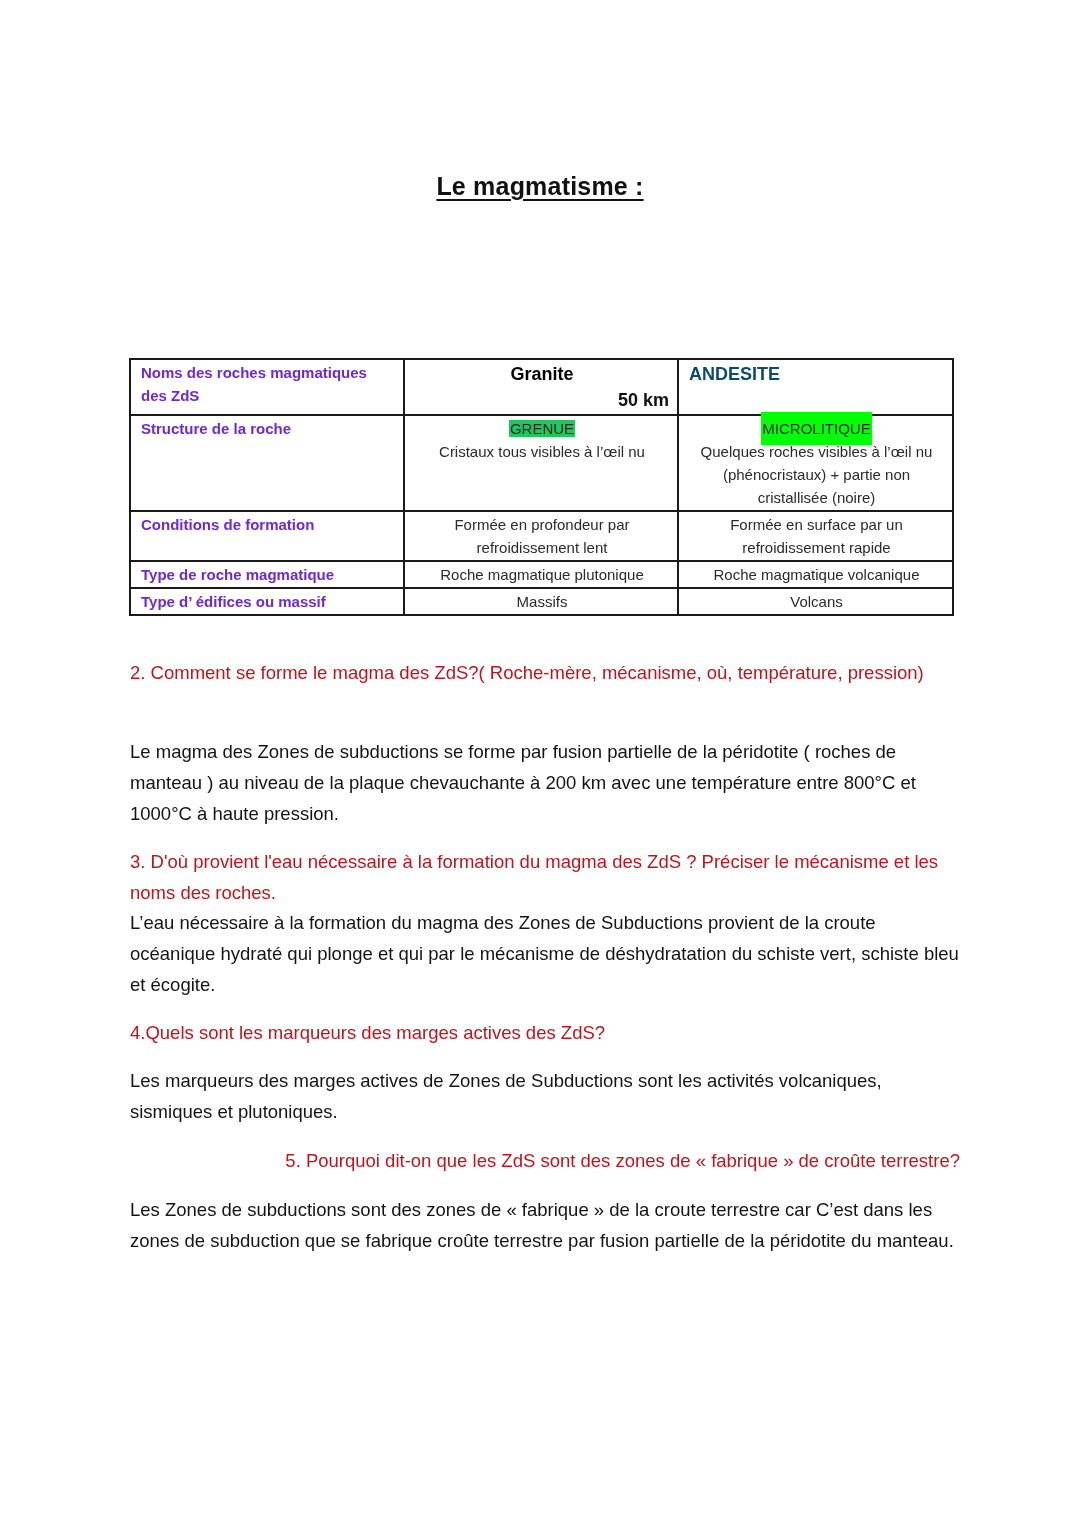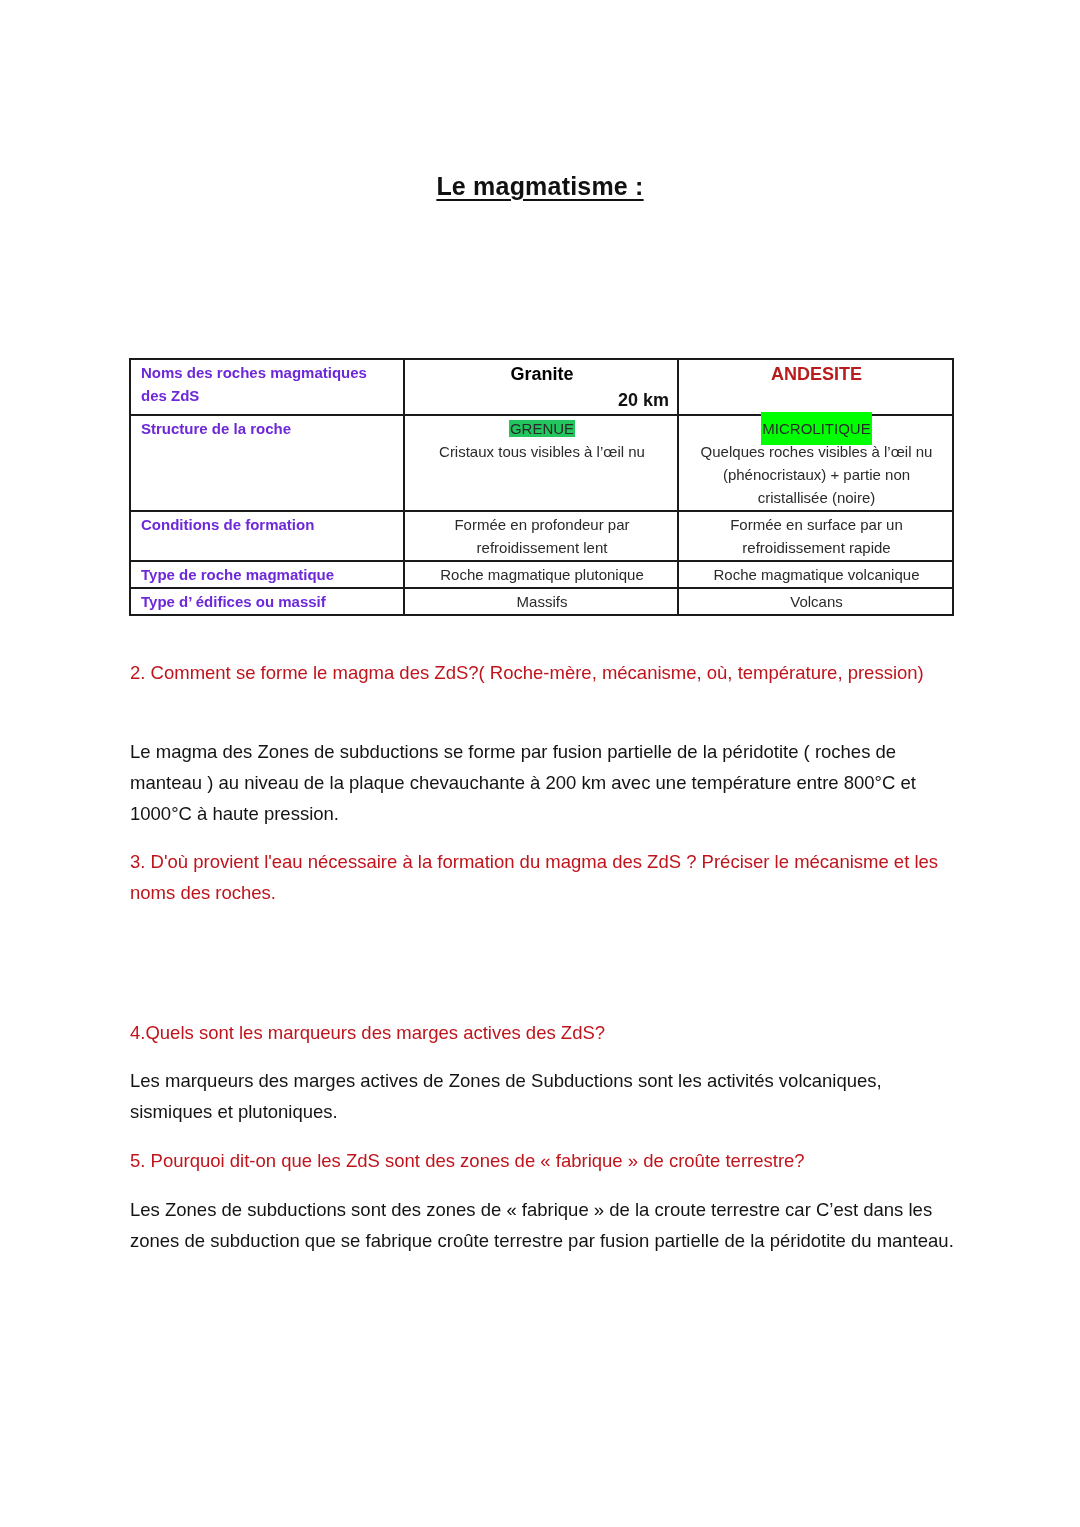--- a/index.html
+++ b/index.html
@@ -30,21 +30,21 @@
     table.rocks td {
       border: 2px solid #1a1a1a; vertical-align: top;
       padding: 1px 8px 1px 10px; font-size: 15px; line-height: 23px;
     }
     table.rocks col.c1 { width: 274px; }
     table.rocks col.c2 { width: 274px; }
     table.rocks col.c3 { width: 275px; }
     td.rowhead { font-weight: bold; font-size: 18px; line-height: 26px; color: #6d28d9; }
     td.cell { text-align: center; color: #2a2a2a; }
     .granite { color: #000000; font-weight: bold; font-size: 18px; line-height: 26px; text-align: center; }
-    .andesite { color: #b91c1c; font-weight: bold; font-size: 18px; line-height: 26px; text-align: center; }
+    .andesite { color: #0c4a6e; font-weight: bold; font-size: 18px; line-height: 26px; text-align: left; }
     .depth { font-weight: bold; font-size: 18px; text-align: right; line-height: 26px; }
     .hl-yellow { background: #22c55e; padding: 0 1px; }
     .hl-green { background: #00ff00; padding: 8px 1px; }
   </style>
 </head>
 <body>
 
 <div class="page">
 
   <div class="title">
@@ -56,21 +56,21 @@
     <colgroup>
         <col class="c1">
         <col class="c2">
         <col class="c3">
       </colgroup>
     <tbody>
         <tr style="height:55px;">
       <td class="rowhead">Noms des roches magmatiques des ZdS</td>
       <td>
         <div class="granite">Granite</div>
-        <div class="depth">20 km</div>
+        <div class="depth">50 km</div>
       </td>
       <td>
         <div class="andesite">ANDESITE</div>
       </td>
     </tr>
     <tr style="height:93px;">
       <td class="rowhead">Structure de la roche</td>
       <td class="cell">
         <div><span class="hl-yellow">GRENUE</span></div>
         <div>Cristaux tous visibles à l’œil nu</div>
@@ -95,20 +95,21 @@
       <td class="cell">Massifs</td>
       <td class="cell">Volcans</td>
     </tr>
   </tbody>
     </table>
 
   <div class="q" style="top:615px;">2. Comment se forme le magma des ZdS?( Roche-mère, mécanisme, où, température, pression)</div>
   <div class="a" style="top:694px;">Le magma des Zones de subductions se forme par fusion partielle de la péridotite ( roches de manteau ) au niveau de la plaque chevauchante à 200 km avec une température entre 800°C et 1000°C à haute pression.</div>
 
   <div class="q" style="top:804px;">3. D'où provient l'eau nécessaire à la formation du magma des ZdS ? Préciser le mécanisme et les noms des roches.</div>
+  <div class="a" style="top:865px;">L’eau nécessaire à la formation du magma des Zones de Subductions provient de la croute océanique hydraté qui plonge et qui par le mécanisme de déshydratation du schiste vert, schiste bleu et écogite.</div>
 
   <div class="q" style="top:975px;">4.Quels sont les marqueurs des marges actives des ZdS?</div>
   <div class="a" style="top:1023px;">Les marqueurs des marges actives de Zones de Subductions sont les activités volcaniques, sismiques et plutoniques.</div>
 
-  <div class="q" style="top:1103px;">5. Pourquoi dit-on que les ZdS sont des zones de «  fabrique » de croûte terrestre?</div>
+  <div class="q" style="top:1103px;text-align:right;">5. Pourquoi dit-on que les ZdS sont des zones de «  fabrique » de croûte terrestre?</div>
   <div class="a" style="top:1152px;">Les Zones de subductions sont des zones de « fabrique » de la croute terrestre car C’est dans les zones de subduction que se fabrique croûte terrestre par fusion partielle de la péridotite du manteau.</div>
 
 </div>
 
 </body></html>

